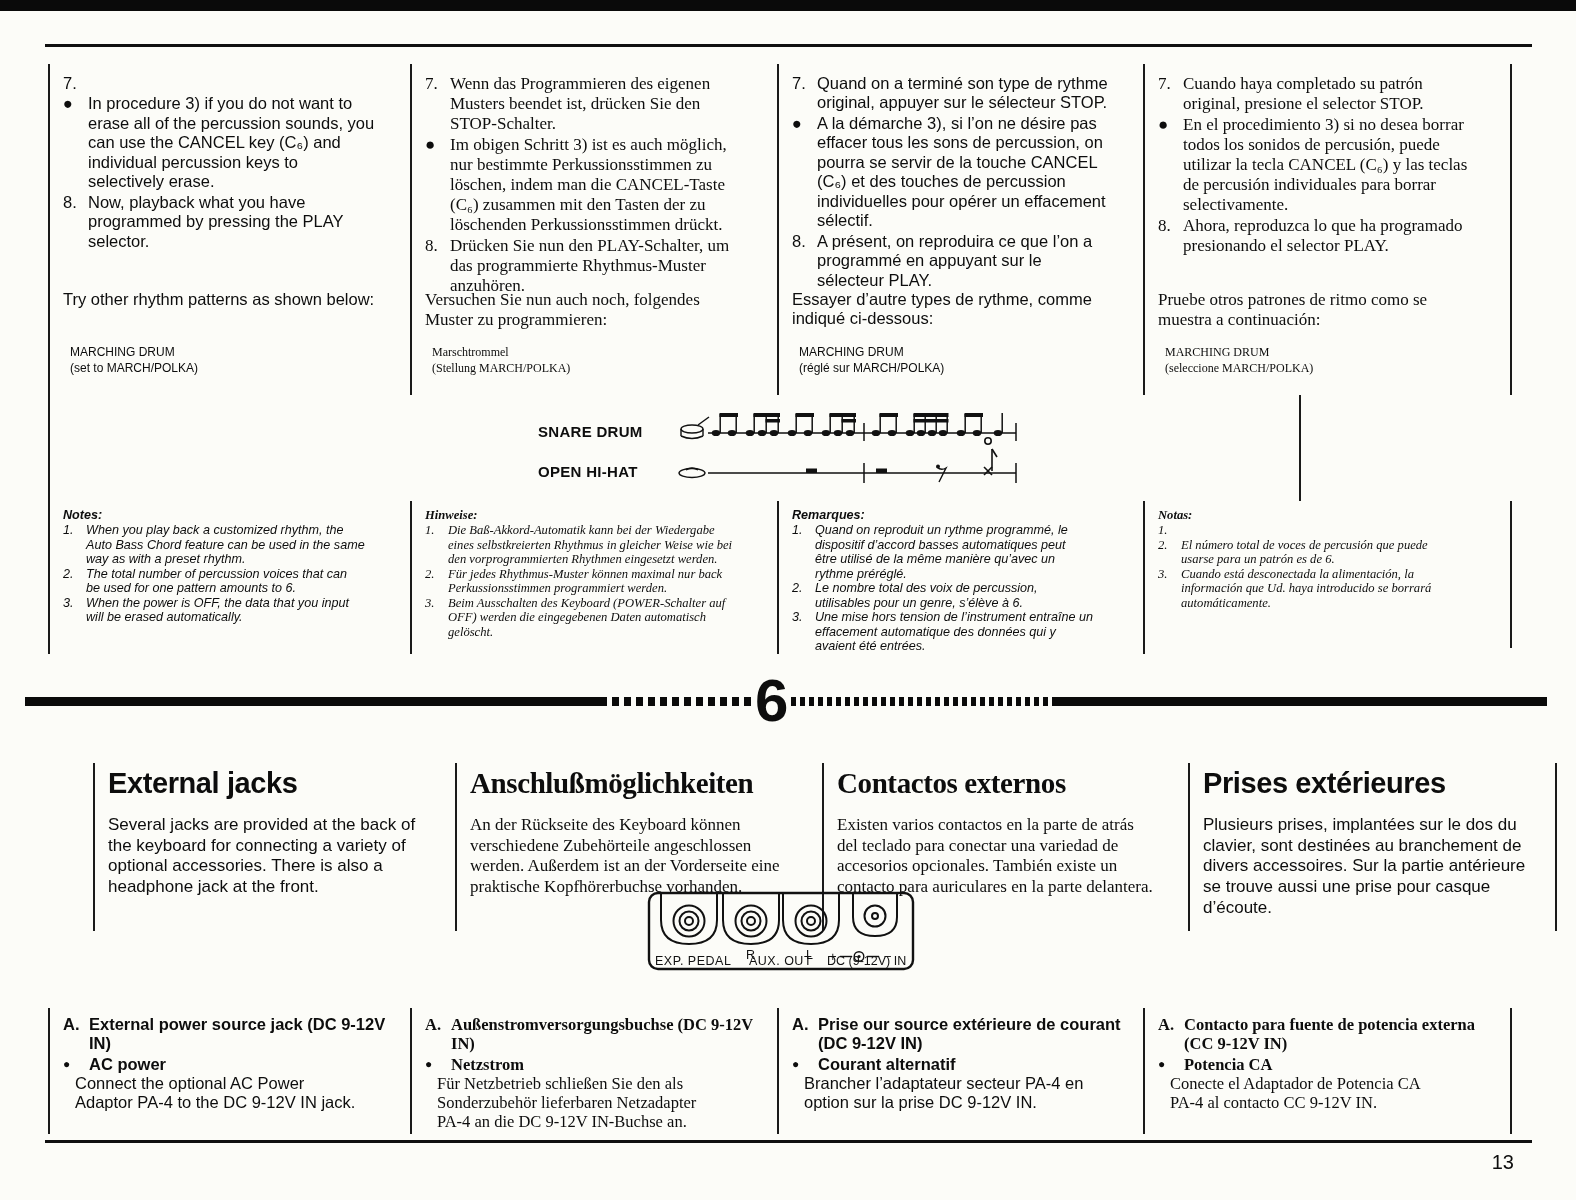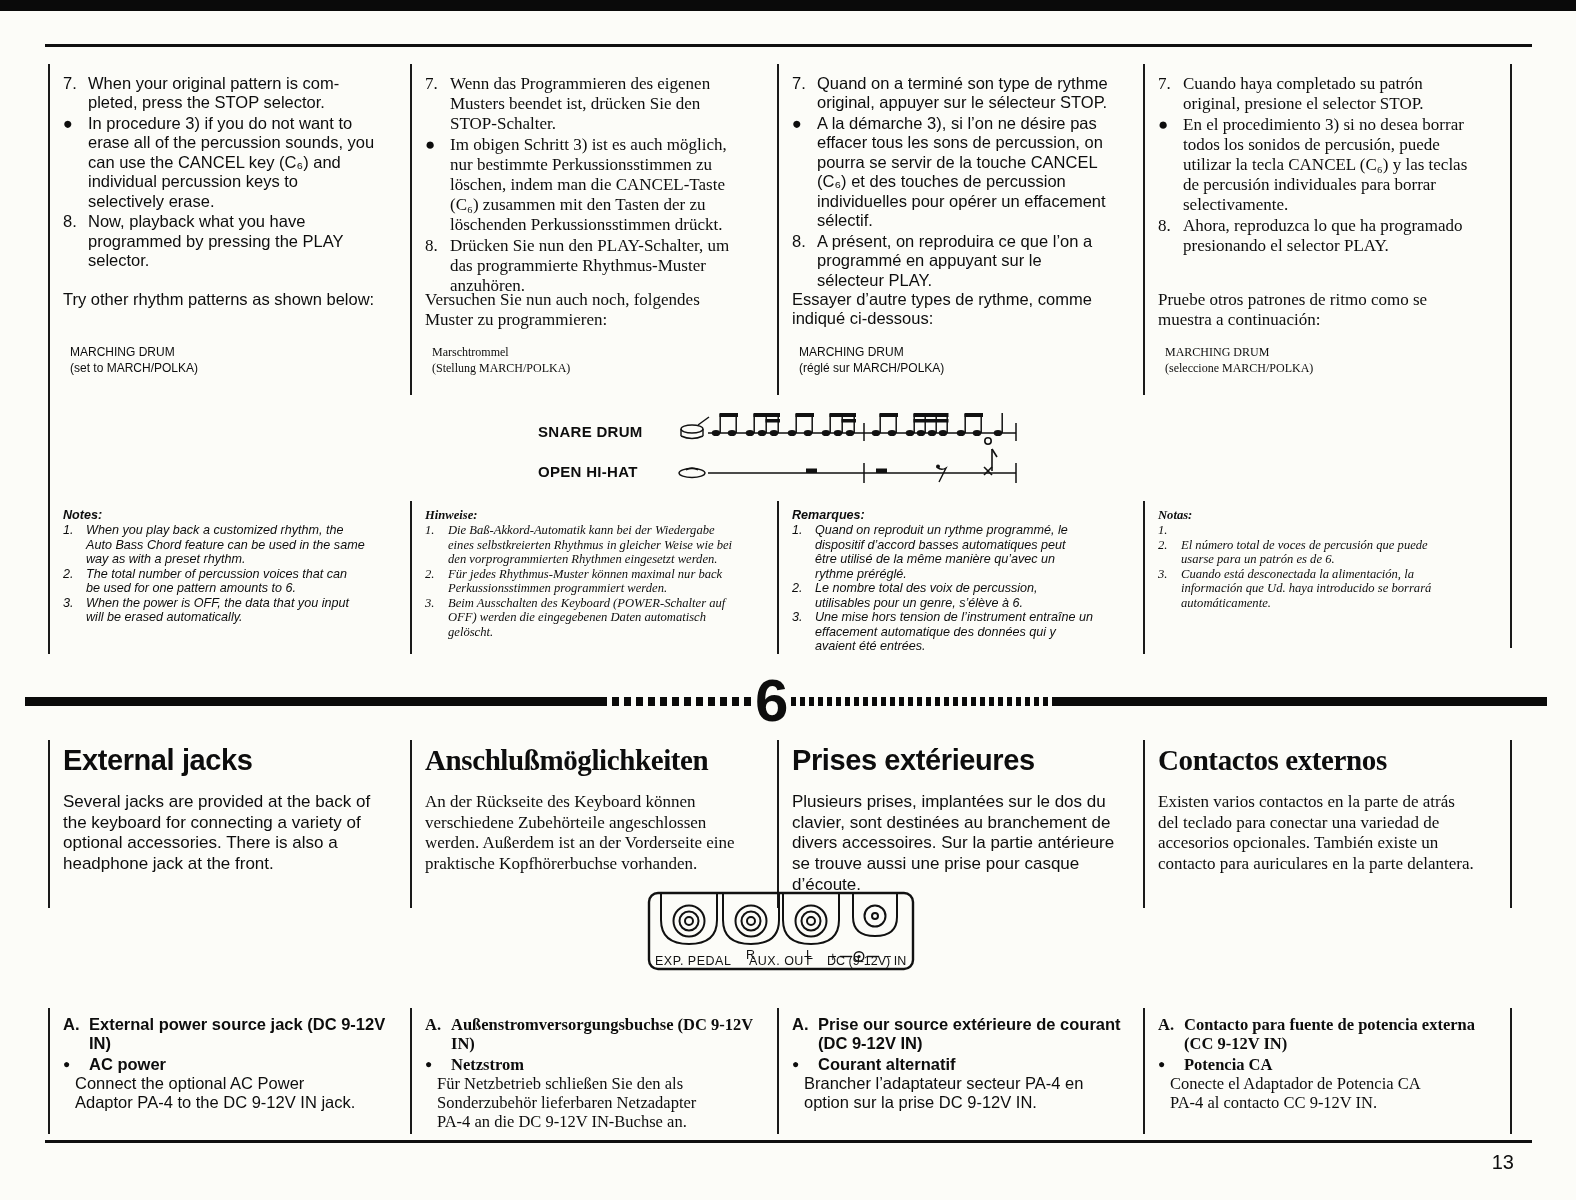--- a/index.html
+++ b/index.html
@@ -28,21 +28,21 @@
   .steps-grid { top:64px; height:331px; font-size:16.5px; line-height:1.18; }
   .steps-grid .cell { padding:10px 8px 0 13px; }
   .steps-grid .serif { font-size:17px; }
   .step { display:flex; margin-bottom:1px; }
   .m { flex:none; width:25px; }
   .t, .p { white-space:pre-line; }
   .try { position:absolute; top:226px; left:13px; right:4px; white-space:pre-line; }
   .drum { position:absolute; top:281px; left:20px; line-height:1.3; font-size:12px; }
 
   
-  .band { top:395px; height:106px; left:48px; width:1464px;
+  .band { top:395px; height:106px; left:48px; width:1253px;
           border-left:2px solid #1a1a1a; border-right:2px solid #1a1a1a; }
   .notation { position:absolute; left:488px; top:8px; width:500px; height:94px; }
   .nlabel { position:absolute; left:0; font-weight:bold; font-size:15px; letter-spacing:.3px; }
   .nlabel1 { top:20px; }
   .nlabel2 { top:60px; }
   .nsvg { position:absolute; left:140px; top:0; }
 
   
   .notes-grid { top:501px; height:147px; font-size:12.6px; line-height:1.15; font-style:italic; }
   .notes-grid .cell { padding:7px 20px 0 13px; }
@@ -55,21 +55,21 @@
   .dseg { height:9px; background:#0a0a0a; }
   .dsl { width:575px; }
   .ddl { width:152px; height:9px;
          background:repeating-linear-gradient(90deg,#0a0a0a 0 7px,transparent 7px 12px); }
   .dsix { font-weight:bold; font-size:60px; line-height:1; margin:0 3px; }
   .ddr { width:262px; height:9px;
          background:repeating-linear-gradient(90deg,#0a0a0a 0 5px,transparent 5px 9px); }
   .dsr { flex:1; }
 
   
-  .jacks-grid { top:740px; height:168px; }
+  .jacks-grid { top:763px; height:168px;margin-left:45px; }
   .jacks-grid .cell { padding:4px 6px 0 13px; }
   .jh { font-size:29px; font-weight:bold; letter-spacing:-0.4px; }
   .jp { margin-top:15px; font-size:17px; line-height:1.22; white-space:pre-line; }
 
   
   .panel { left:645px; top:888px; }
   svg text { font-family:"Liberation Sans","DejaVu Sans",sans-serif; fill:#111; }
 
   
   .bottom-grid { top:1008px; height:126px; font-size:16.5px; line-height:1.17; }
@@ -85,22 +85,20 @@
 </head>
 <body>
 
 <div class="abs topbar"></div>
 <div class="abs rule rule-top"></div>
 
 <div class="abs grid steps-grid">
   <div class="cell">
     <div class="step">
         <span class="m">7.</span>
-        <span class="t">When your original pattern is com-
-pleted, press the STOP selector.</span>
       </div>
     <div class="step">
         <span class="m">●</span>
         <span class="t">In procedure 3) if you do not want to
 erase all of the percussion sounds, you
 can use the CANCEL key (C₆) and
 individual percussion keys to
 selectively erase.</span>
       </div>
     <div class="step">
@@ -386,34 +384,34 @@
 optional accessories. There is also a
 headphone jack at the front.</div>
   </div>
   <div class="cell serif">
     <div class="jh">Anschlußmöglichkeiten</div>
     <div class="jp">An der Rückseite des Keyboard können
 verschiedene Zubehörteile angeschlossen
 werden. Außerdem ist an der Vorderseite eine
 praktische Kopfhörerbuchse vorhanden.</div>
   </div>
+  <div class="cell serif">
+    <div class="jh">Contactos externos</div>
+    <div class="jp">Existen varios contactos en la parte de atrás
+del teclado para conectar una variedad de
+accesorios opcionales. También existe un
+contacto para auriculares en la parte delantera.</div>
+  </div>
   <div class="cell">
     <div class="jh">Prises extérieures</div>
     <div class="jp">Plusieurs prises, implantées sur le dos du
 clavier, sont destinées au branchement de
 divers accessoires. Sur la partie antérieure
 se trouve aussi une prise pour casque
 d’écoute.</div>
-  </div>
-  <div class="cell serif">
-    <div class="jh">Contactos externos</div>
-    <div class="jp">Existen varios contactos en la parte de atrás
-del teclado para conectar una variedad de
-accesorios opcionales. También existe un
-contacto para auriculares en la parte delantera.</div>
   </div>
 </div>
 
 <div class="abs panel">
   <svg width="272" height="92" viewBox="0 0 272 92">
     <rect x="4" y="5" width="264" height="76" rx="9" fill="none" stroke="#111" stroke-width="2.4"></rect>
     <g fill="none" stroke="#111" stroke-width="2">
       <path d="M16 5 V32 Q16 56 44 56 Q72 56 72 32 V5"></path>
       <circle cx="44" cy="33" r="15.5"></circle>
         <circle cx="44" cy="33" r="9.5"></circle>

